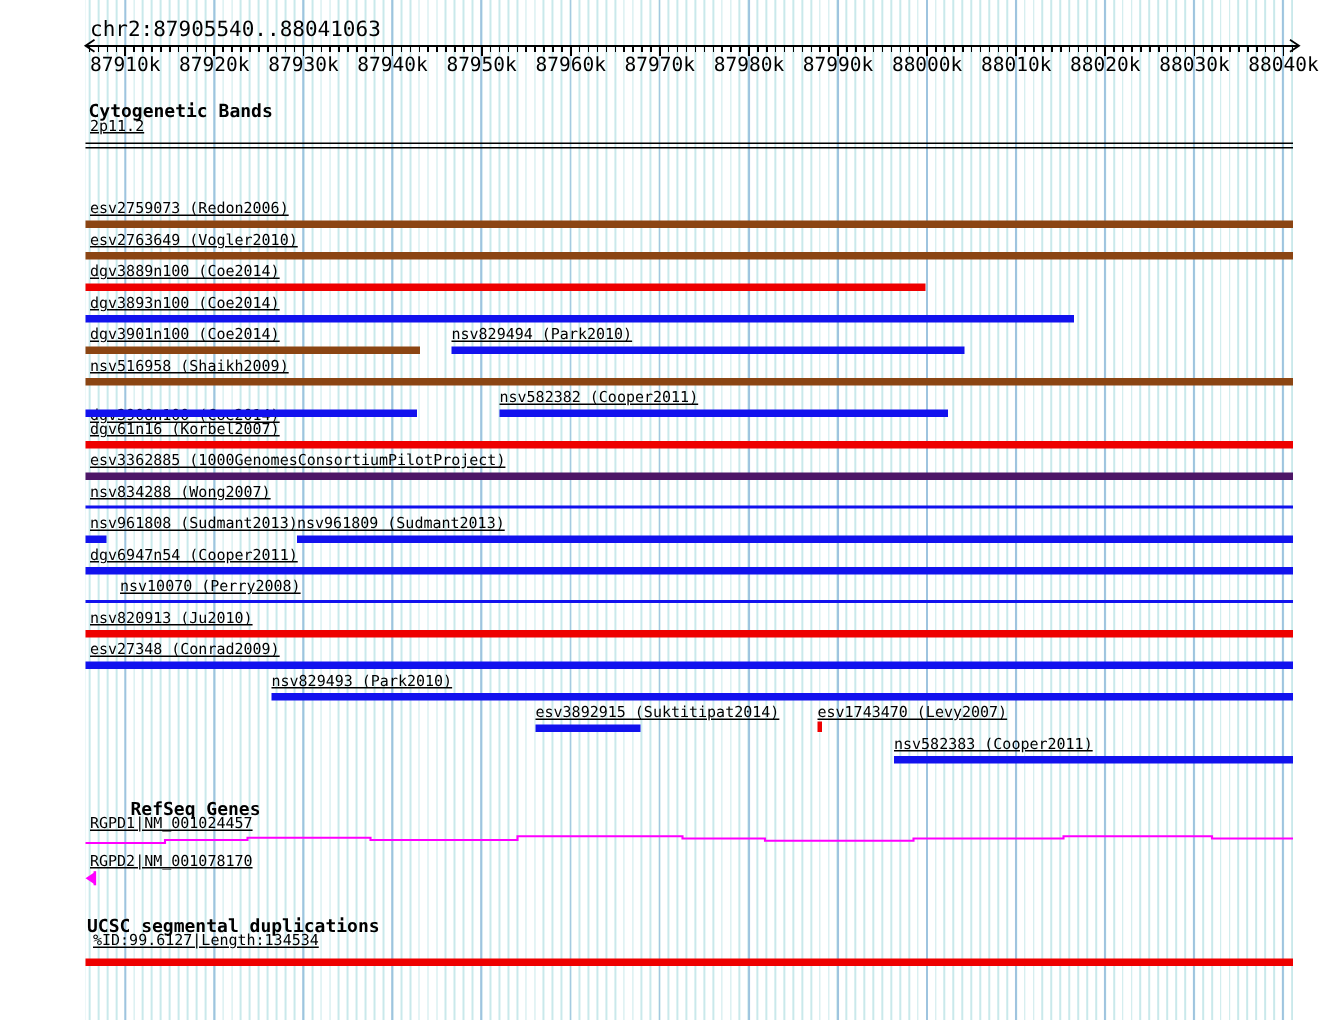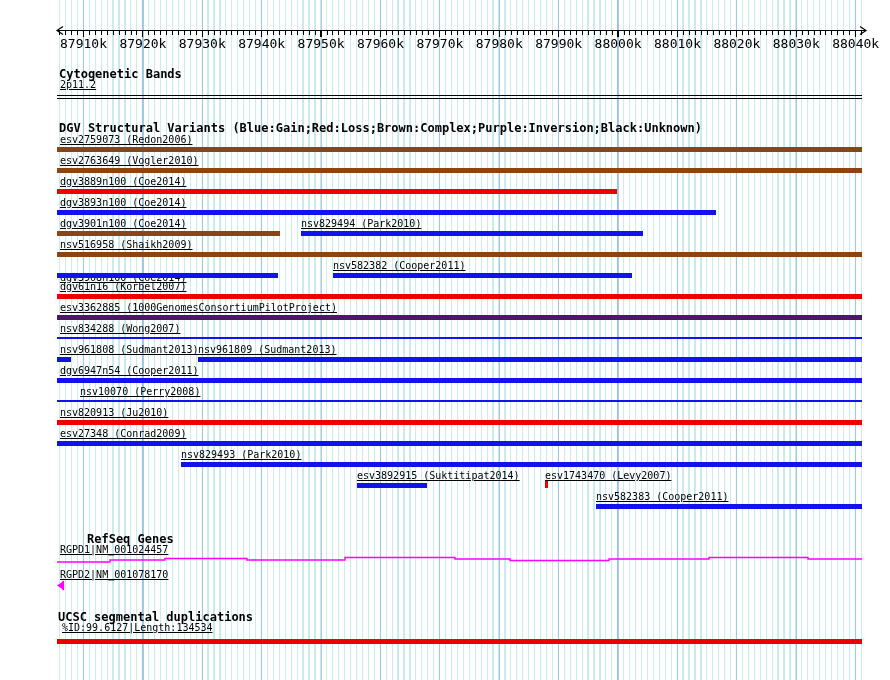--- a/index.html
+++ b/index.html
@@ -19,20 +19,21 @@
             border-top:1.6px solid #000;border-bottom:1.6px solid #000;}
   #overlay{position:absolute;left:0;top:0;pointer-events:none;}
   #overlay text{font-family:"DejaVu Sans Mono",monospace;font-size:13px;fill:#000;}
 </style>
 </head>
 <body>
 
 <div id="page">
   <div id="stripes"></div>
 
+  <div class="abs region-title" style="left:60px;top:13px;">chr2:87905540..88041063</div>
 
   <svg id="overlay" width="890" height="680">
     <g id="ruler-group" shape-rendering="crispEdges">
         <line x1="57" y1="30.5" x2="866" y2="30.5" stroke="#000" stroke-width="1.2"></line>
         <polyline points="63,26.5 57,30.5 63,34.5" fill="none" stroke="#000" stroke-width="1.2" shape-rendering="auto"></polyline>
         <polyline points="860,26.5 866,30.5 860,34.5" fill="none" stroke="#000" stroke-width="1.2" shape-rendering="auto"></polyline>
         <line x1="59.73237753001335" y1="31" x2="59.73237753001335" y2="34.5" stroke="#000" stroke-width="1"></line>
         <line x1="65.6723286822163" y1="31" x2="65.6723286822163" y2="34.5" stroke="#000" stroke-width="1"></line>
         <line x1="71.61227983441925" y1="31" x2="71.61227983441925" y2="34.5" stroke="#000" stroke-width="1"></line>
         <line x1="77.55223098662219" y1="31" x2="77.55223098662219" y2="34.5" stroke="#000" stroke-width="1"></line>
@@ -203,21 +204,20 @@
         <polygon points="63,581.5 57,585.5 63,589.5" fill="#FF00FF"></polygon>
         <rect x="62.4" y="580.8" width="1.7" height="9.4" fill="#FF00FF"></rect>
       </g>
     </g>
   </svg>
 
   <div class="abs hdr" style="left:59px;top:68px;">Cytogenetic Bands</div>
   <div class="abs lbl" style="left:60px;top:80px;">2p11.2</div>
   <div id="band-box"></div>
 
-  <div class="abs hdr" style="left:59px;top:122px;">DGV Structural Variants (Blue:Gain;Red:Loss;Brown:Complex;Purple:Inversion;Black:Unknown)</div>
   <div id="variant-rows">
       <div class="abs lbl" style="left: 60px; top: 135px;">esv2759073 (Redon2006)</div>
       <div class="bar" style="left: 57px; top: 147px; width: 805px; height: 5px; background: rgb(139, 69, 19);"></div>
       <div class="abs lbl" style="left: 60px; top: 156px;">esv2763649 (Vogler2010)</div>
       <div class="bar" style="left: 57px; top: 168px; width: 805px; height: 5px; background: rgb(139, 69, 19);"></div>
       <div class="abs lbl" style="left: 60px; top: 177px; text-align: right;">dgv3889n100 (Coe2014)</div>
       <div class="bar" style="left: 57px; top: 189px; width: 560px; height: 5px; background: rgb(238, 0, 0);"></div>
       <div class="abs lbl" style="left: 60px; top: 198px;">dgv3893n100 (Coe2014)</div>
       <div class="bar" style="left: 57px; top: 210px; width: 659px; height: 5px; background: rgb(18, 18, 238);"></div>
       <div class="abs lbl" style="left: 60px; top: 219px;">dgv3901n100 (Coe2014)</div>

